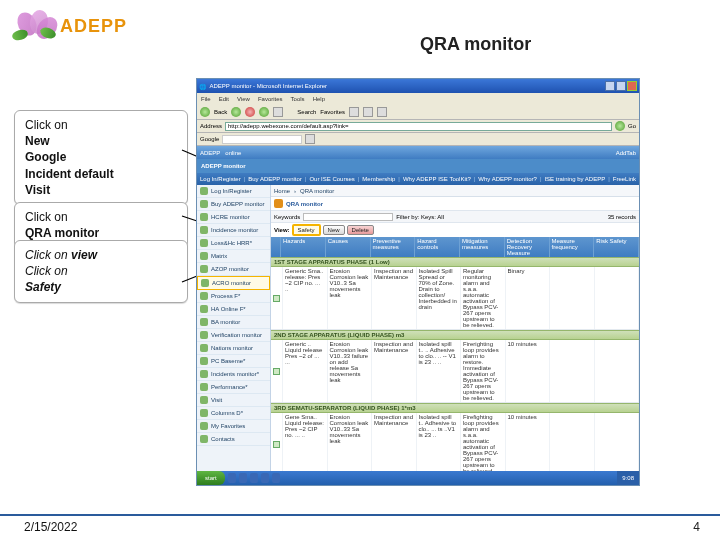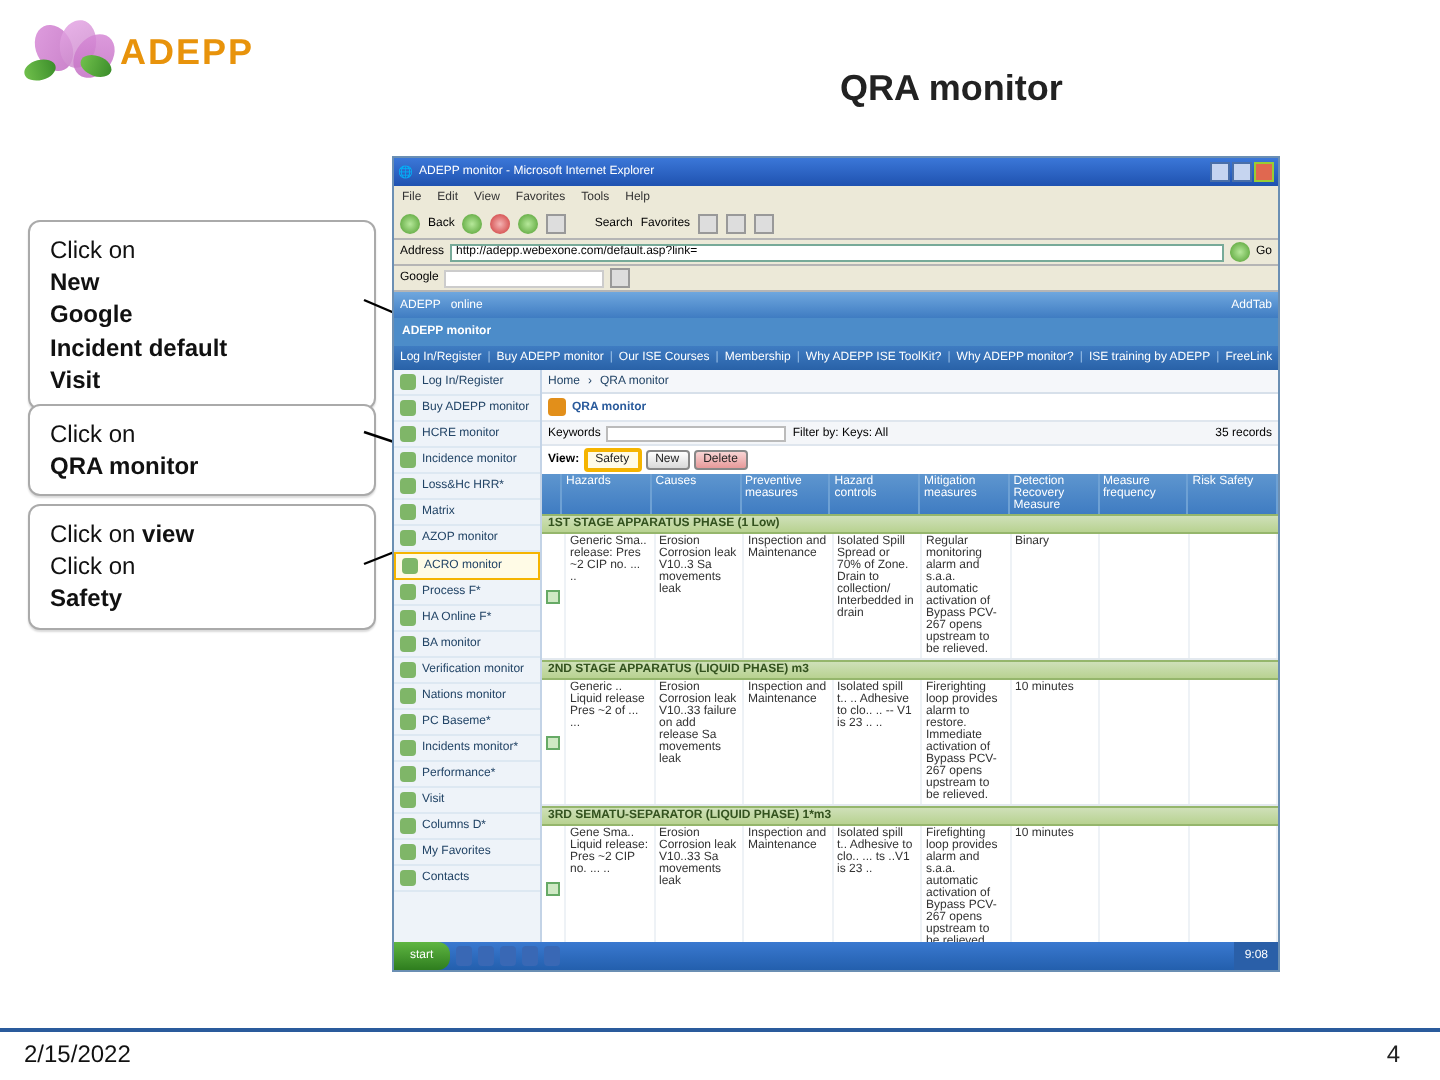--- a/index.html
+++ b/index.html
@@ -61,21 +61,21 @@
     border-radius:6px;
     padding:6px 10px;
     font-size:12px;
     line-height:1.35;
     color:#111;
     box-shadow:0 1px 1px rgba(0,0,0,.15);
   }
   .instruct b { font-weight:bold; }
   .ib1 { top:110px; }
   .ib2 { top:202px; }
-  .ib3 { top:252px; }
+  .ib3 { top:240px;font-style:italic; }
   .screenshot {
     position:absolute;
     top:78px; left:196px;
     width:444px; height:408px;
     border:1px solid #6b8fb3;
     background:#ece9d8;
     font-size:6px;
     overflow:hidden;
   }
   .ie-titlebar {
@@ -131,21 +131,21 @@
   .tray{margin-left:auto;padding:0 5px;background:#2a5fa8;height:100%;display:flex;align-items:center;}
   .arrow{position:absolute;pointer-events:none;}
   .arrow svg{overflow:visible;}
   .footer{
     position:absolute;bottom:6px;left:0;right:0;
     border-top:2px solid #2a5b9c;
     padding-top:4px;
     display:flex;align-items:center;
     font-size:12px;
   }
-  .footer .date{margin-left:12px;color:#111;}
+  .footer .date{margin-left:24px;color:#111;}
   .footer .url{position:absolute;left:50%;transform:translateX(-50%);color:#0645ad;text-decoration:underline;}
   .footer .pg{margin-left:auto;margin-right:20px;color:#222;}
 </style>
 </head>
 <body>
 <div class="slide">
 
 <div class="logo-area">
   <div class="logo-flower">
     <span class="petal p1"></span>

